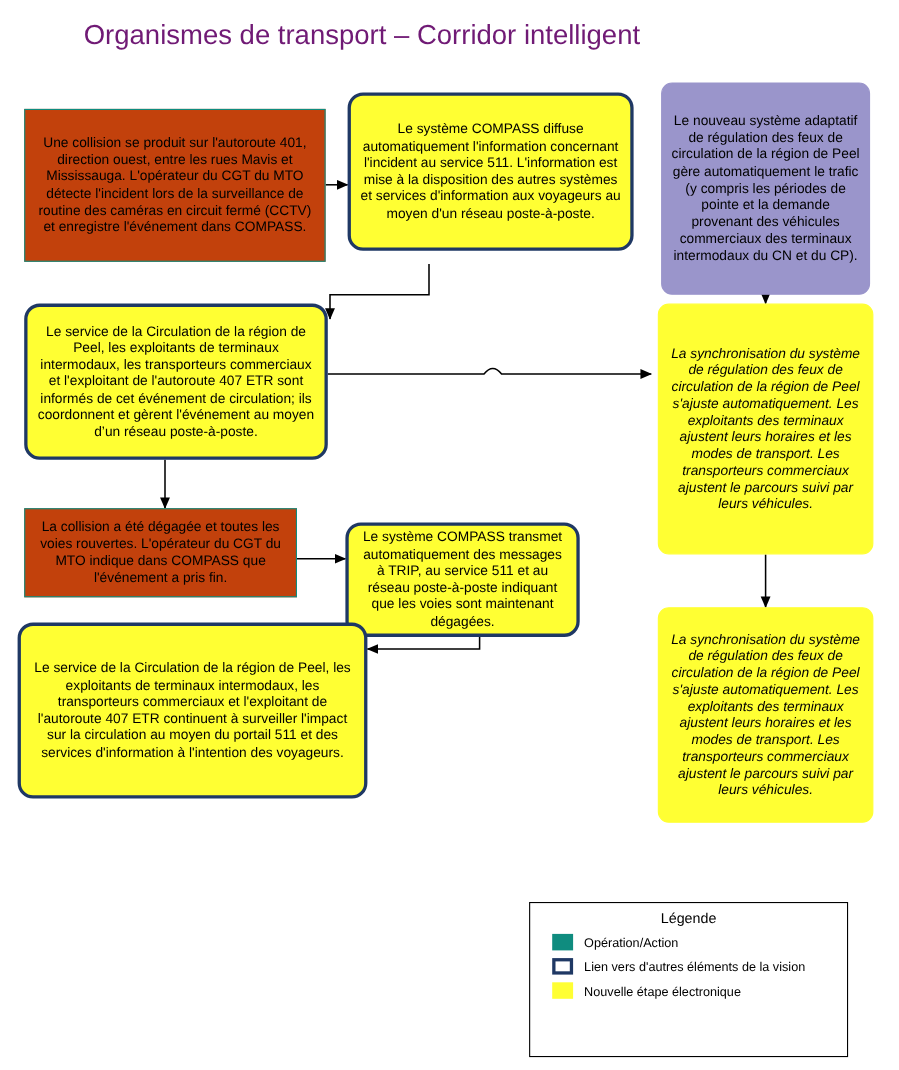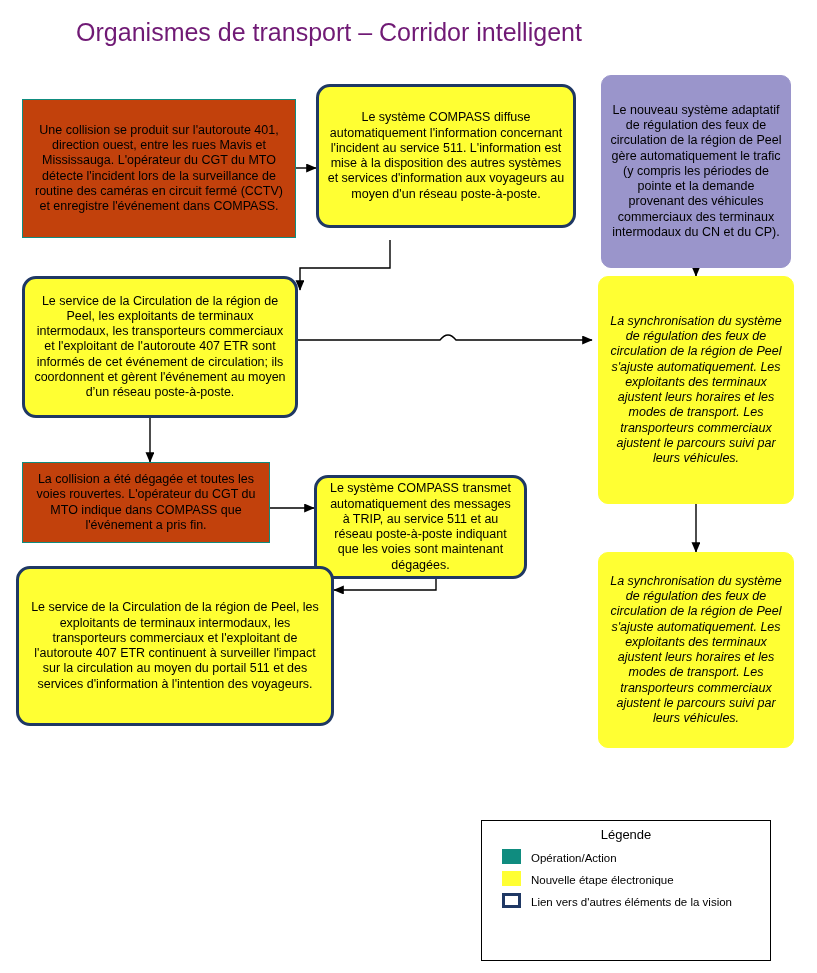--- a/index.html
+++ b/index.html
@@ -179,23 +179,23 @@
   <div class="legend-box">
     <div class="legend-title">Légende</div>
 
     <div class="legend-row">
       <span class="swatch sw-teal"></span>
       <span class="legend-label">Opération/Action</span>
     </div>
 
 
     <div class="legend-row">
+      <span class="swatch sw-link"></span>
+      <span class="legend-label">Lien vers d'autres éléments de la vision</span>
+    </div>
+
+    <div class="legend-row">
       <span class="swatch sw-yellow"></span>
       <span class="legend-label">Nouvelle étape électronique</span>
     </div>
-
-    <div class="legend-row">
-      <span class="swatch sw-link"></span>
-      <span class="legend-label">Lien vers d'autres éléments de la vision</span>
-    </div>
   </div>
 
 </div>
 
 </body></html>

